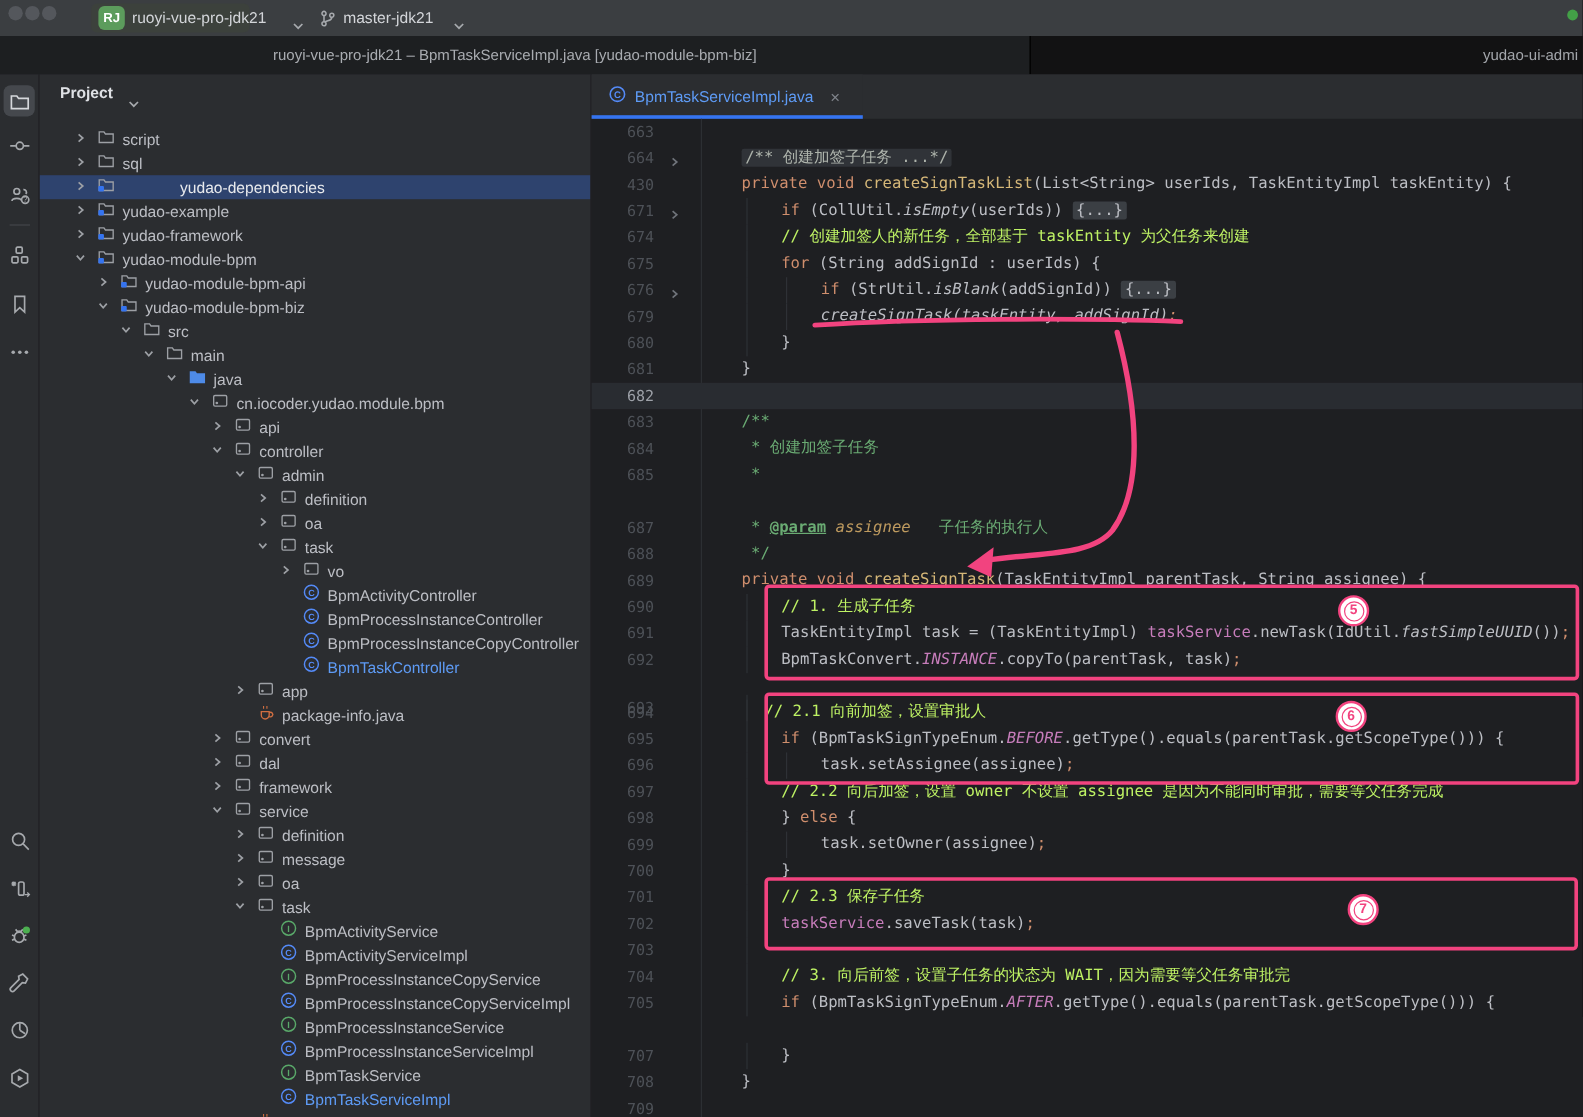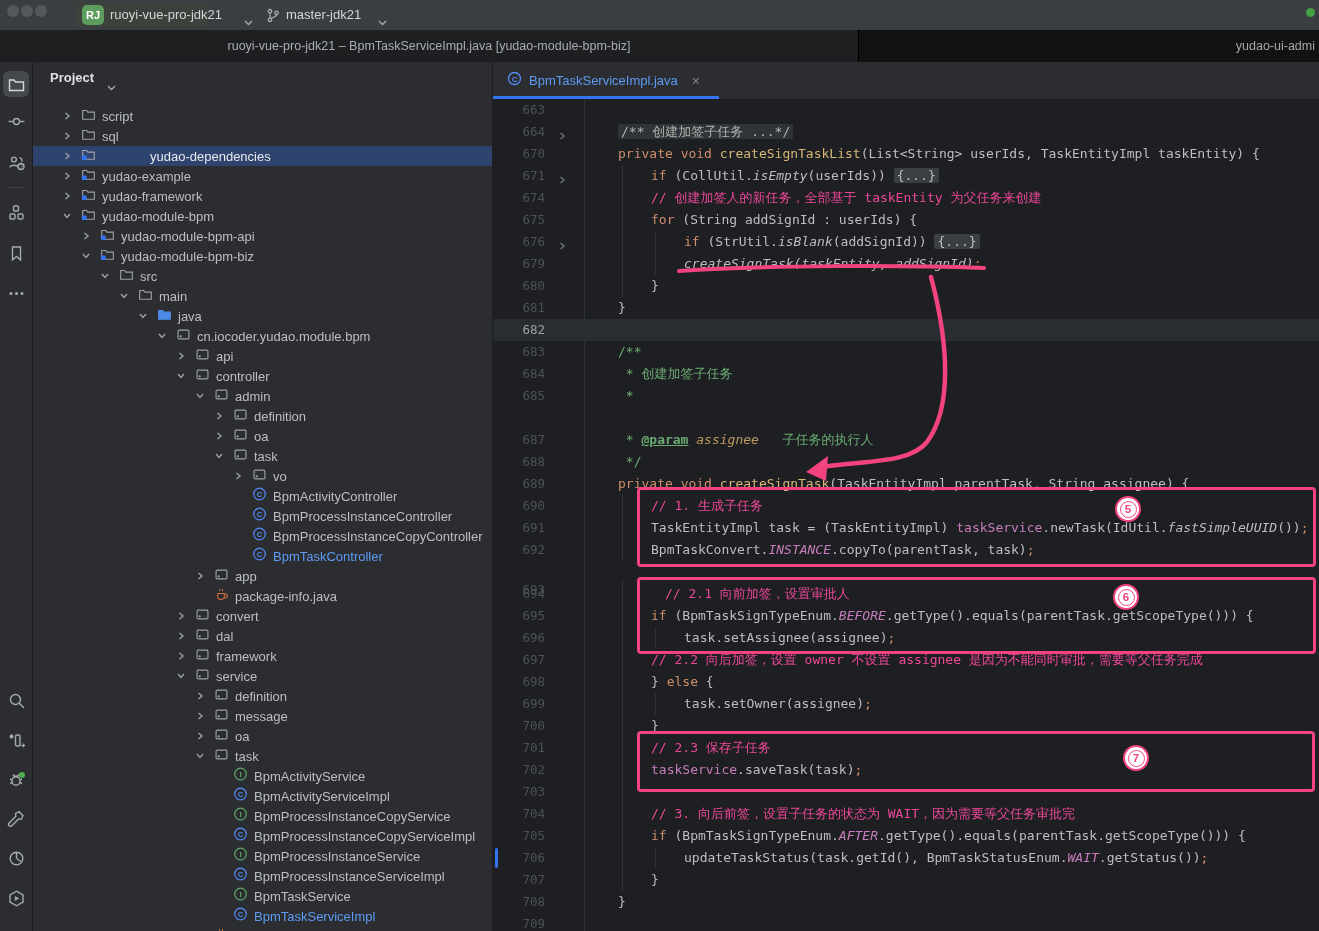--- a/index.html
+++ b/index.html
@@ -50,21 +50,21 @@
   .code{position:absolute;left:0;top:37px;width:826px;height:832px;font-family:"DejaVu Sans Mono",monospace;font-size:13px;}
   .gutter-sep{position:absolute;left:91px;top:37px;width:1px;height:832px;background:#2C2F33;}
   .code-line{position:absolute;left:0;width:100%;height:22px;line-height:22px;}
   .code-line.cur{background:#292C31;}
   .lnum{position:absolute;left:0;top:0;width:52px;text-align:right;color:#4D5157;font-size:12.5px;}
   .cur .lnum{color:#9DA1A8;}
   .fold-arr{position:absolute;left:64px;top:5px;}
   .chg{position:absolute;left:2px;top:1px;width:3px;height:20px;background:#3574F0;border-radius:2px;}
   .ctext{position:absolute;top:0;white-space:pre;}
   .guide{position:absolute;top:0;height:22px;width:1px;background:#2E3136;}
-  .s-d{color:#BCBEC4;} .s-k{color:#CF8E6D;} .s-m{color:#D5B778;} .s-c{color:#ec4899;}
+  .s-d{color:#BCBEC4;} .s-k{color:#CF8E6D;} .s-m{color:#D5B778;} .s-c{color:#bef264;}
   .s-j{color:#6AAB73;} .s-jt{color:#6AAB73;font-weight:bold;text-decoration:underline;}
   .s-jp{color:#BE9A5F;font-style:italic;} .s-f{color:#C77DBB;} .s-sc{color:#C77DBB;font-style:italic;}
   .s-si{color:#BCBEC4;font-style:italic;} .s-s{color:#CF8E6D;}
   .s-fold{color:#BCBEC4;background:#3B3F44;border-radius:2px;padding:0 3px;}
   .s-folddoc{color:#AEB4AC;background:#303338;border-radius:2px;padding:0 3px;}
   
   .abox{position:absolute;border:3px solid #F2437F;border-radius:4px;z-index:30;pointer-events:none;}
   .anno-svg{position:absolute;left:0;top:0;z-index:29;pointer-events:none;}
   .acirc{position:absolute;width:26px;height:26px;border-radius:50%;background:#FFF;border:2px solid #F2437F;
          display:flex;align-items:center;justify-content:center;z-index:31;pointer-events:none;box-sizing:border-box;}
@@ -598,21 +598,21 @@
           <span class="lnum">663</span>
         </div>
         <div class="code-line" style="top: 22px;">
           <span class="lnum">664</span>
           <span class="fold-arr"><svg width="10" height="10" viewBox="0 0 10 10">
               <polyline points="3.5,2 7,5 3.5,8" fill="none" stroke="#6F737A" stroke-width="1.4"></polyline>
             </svg></span>
           <span class="ctext" style="left: 125px;"><span class="s-folddoc">/** 创建加签子任务 ...*/</span></span>
         </div>
         <div class="code-line" style="top: 44px;">
-          <span class="lnum">670</span>
+          <span class="lnum">430</span>
           <span class="ctext" style="left: 125px;"><span class="s-k">private </span><span class="s-k">void </span><span class="s-m">createSignTaskList</span><span class="s-d">(List&lt;String&gt; userIds, TaskEntityImpl taskEntity) {</span></span>
         </div>
         <div class="code-line" style="top: 66px;">
           <span class="lnum">671</span>
           <span class="fold-arr"><svg width="10" height="10" viewBox="0 0 10 10">
               <polyline points="3.5,2 7,5 3.5,8" fill="none" stroke="#6F737A" stroke-width="1.4"></polyline>
             </svg></span>
           <span class="guide" style="left: 129px;"></span>
           <span class="ctext" style="left: 158px;"><span class="s-k">if </span><span class="s-d">(CollUtil.</span><span class="s-si">isEmpty</span><span class="s-d">(userIds)) </span><span class="s-fold">{...}</span></span>
         </div>
@@ -692,21 +692,21 @@
           <span class="guide" style="left: 129px;"></span>
           <span class="ctext" style="left: 158px;"><span class="s-d">BpmTaskConvert.</span><span class="s-sc">INSTANCE</span><span class="s-d">.copyTo(parentTask, task)</span><span class="s-s">;</span></span>
         </div>
         <div class="code-line" style="top: 480px;">
           <span class="lnum">693</span>
           <span class="guide" style="left: 129px;"></span>
         </div>
         <div class="code-line" style="top: 484px;">
           <span class="lnum">694</span>
           <span class="guide" style="left: 129px;"></span>
-          <span class="ctext" style="left: 172px;"><span class="s-c">// 2.1 向前加签，设置审批人</span></span>
+          <span class="ctext" style="left: 144px;"><span class="s-c">// 2.1 向前加签，设置审批人</span></span>
         </div>
         <div class="code-line" style="top: 506px;">
           <span class="lnum">695</span>
           <span class="guide" style="left: 129px;"></span>
           <span class="ctext" style="left: 158px;"><span class="s-k">if </span><span class="s-d">(BpmTaskSignTypeEnum.</span><span class="s-sc">BEFORE</span><span class="s-d">.getType().equals(parentTask.getScopeType())) {</span></span>
         </div>
         <div class="code-line" style="top: 528px;">
           <span class="lnum">696</span>
           <span class="guide" style="left: 129px;"></span>
           <span class="guide" style="left: 162px;"></span>
@@ -749,27 +749,20 @@
         </div>
         <div class="code-line" style="top: 704px;">
           <span class="lnum">704</span>
           <span class="guide" style="left: 129px;"></span>
           <span class="ctext" style="left: 158px;"><span class="s-c">// 3. 向后前签，设置子任务的状态为 WAIT，因为需要等父任务审批完</span></span>
         </div>
         <div class="code-line" style="top: 726px;">
           <span class="lnum">705</span>
           <span class="guide" style="left: 129px;"></span>
           <span class="ctext" style="left: 158px;"><span class="s-k">if </span><span class="s-d">(BpmTaskSignTypeEnum.</span><span class="s-sc">AFTER</span><span class="s-d">.getType().equals(parentTask.getScopeType())) {</span></span>
-        </div>
-        <div class="code-line" style="top: 748px;">
-          <span class="lnum">706</span>
-          <span class="chg"></span>
-          <span class="guide" style="left: 129px;"></span>
-          <span class="guide" style="left: 162px;"></span>
-          <span class="ctext" style="left: 191px;"><span class="s-d">updateTaskStatus(task.getId(), BpmTaskStatusEnum.</span><span class="s-sc">WAIT</span><span class="s-d">.getStatus())</span><span class="s-s">;</span></span>
         </div>
         <div class="code-line" style="top: 770px;">
           <span class="lnum">707</span>
           <span class="guide" style="left: 129px;"></span>
           <span class="ctext" style="left: 158px;"><span class="s-d">}</span></span>
         </div>
         <div class="code-line" style="top: 792px;">
           <span class="lnum">708</span>
           <span class="ctext" style="left: 125px;"><span class="s-d">}</span></span>
         </div>

